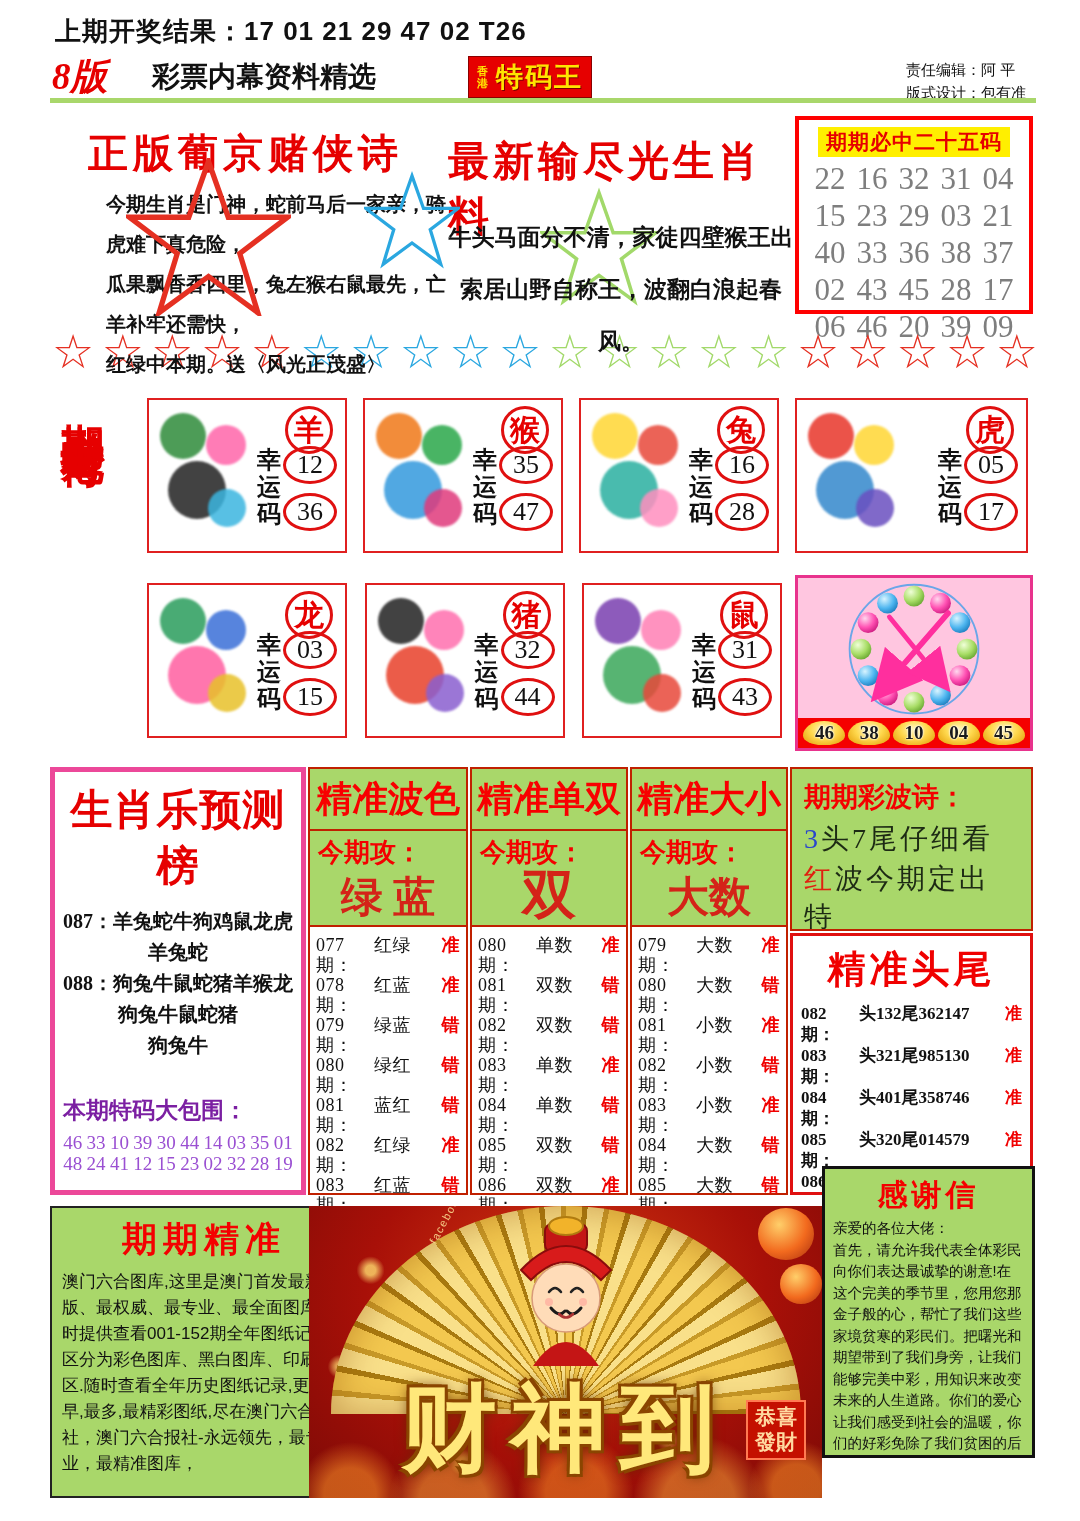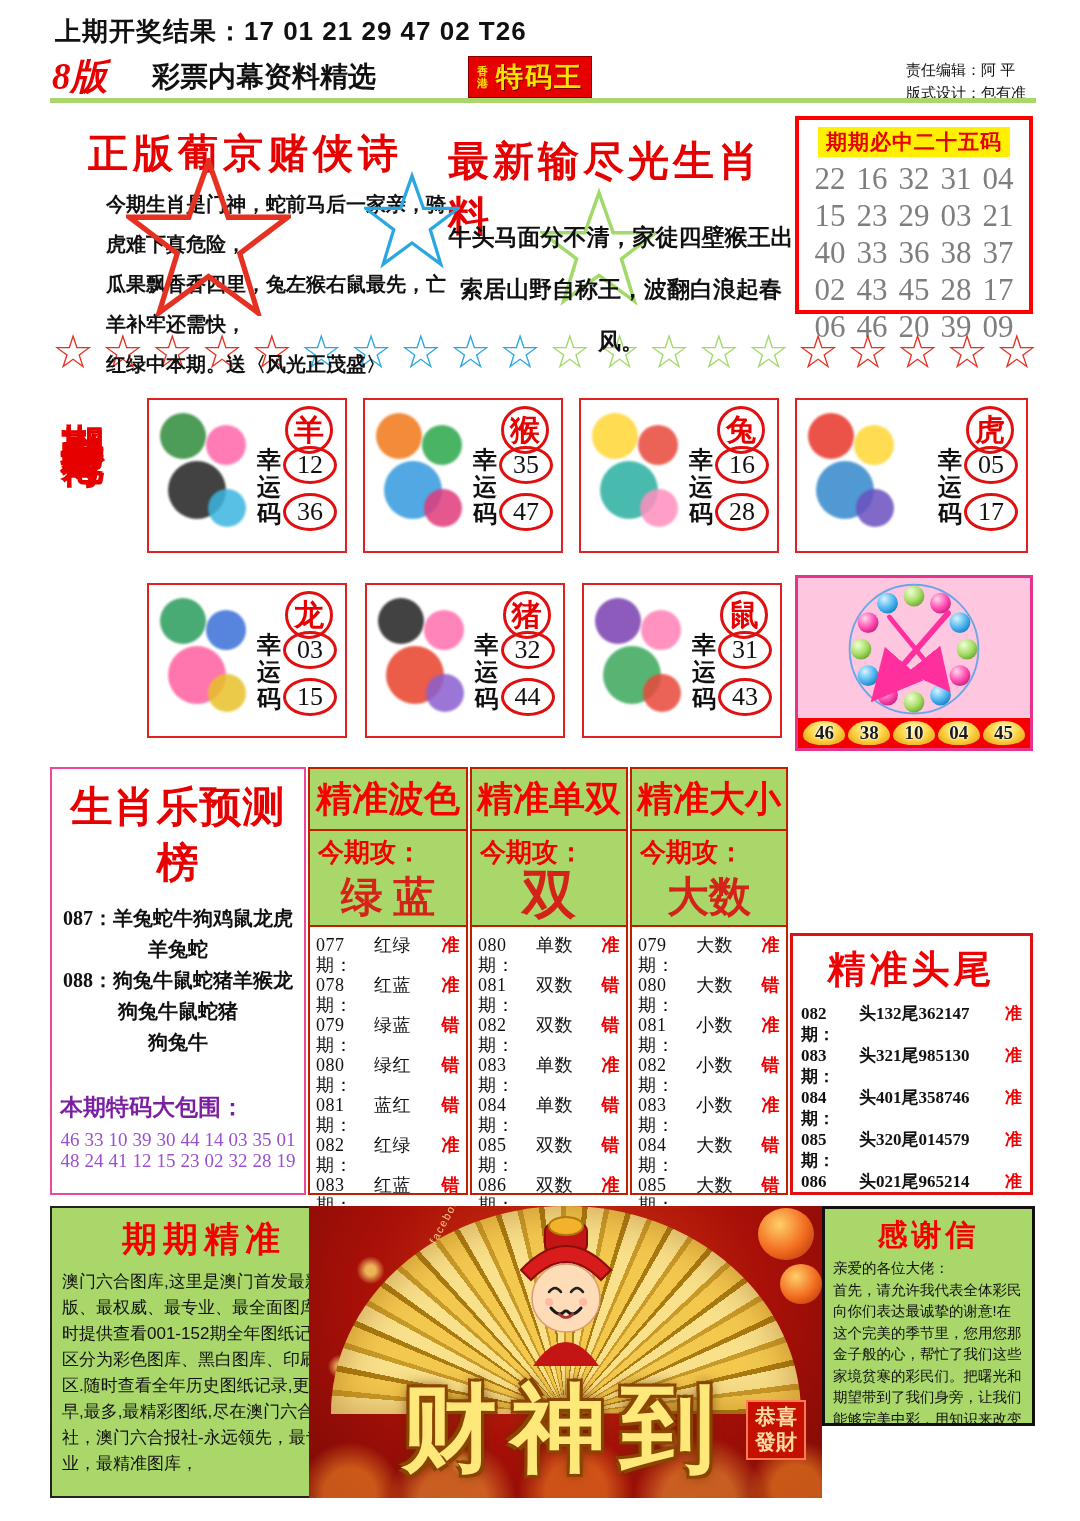--- a/index.html
+++ b/index.html
@@ -70,21 +70,21 @@
   .wheel svg{display:block;margin:2px auto 0}
   .ingots{position:absolute;left:0;right:0;bottom:0;height:30px;background:#f50000;
           display:flex;align-items:center;justify-content:space-around;padding:0 4px}
   .ingot{width:42px;height:24px;border-radius:50% 50% 45% 45%/60% 60% 40% 40%;
          background:radial-gradient(ellipse at 50% 35%,#fff7c0,#ffd84d 45%,#e8a915 85%);
          display:flex;align-items:center;justify-content:center}
   .ingot b{font-family:"Liberation Serif",serif;font-size:19px;color:#1a1a1a;
            text-shadow:0 0 2px #fff,0 0 2px #fff}
 
   
-  .board{left:50px;top:767px;width:256px;height:428px;border:2px solid #ec4899;background:#fff;overflow:hidden}
+  .board{left:50px;top:767px;width:256px;height:428px;border:5px solid #ec4899;background:#fff;overflow:hidden}
   .board-title{text-align:center;font-size:42px;font-weight:bold;color:#e60000;margin-top:10px;letter-spacing:1px}
   .brows{margin-top:12px;text-align:center;font-family:"Liberation Serif",serif;font-weight:600;
          font-size:20px;line-height:31px}
   .wraptitle{margin:34px 0 6px 8px;color:#7b1fa2;font-weight:bold;font-size:23px}
   .wrapnums{display:flex;flex-wrap:wrap;padding:0 6px;font-family:"Liberation Serif",serif;
             font-size:19px;line-height:21px;color:#9a4fd2}
   .wrapnums span{width:10%;text-align:center}
 
   
   .pcol{position:absolute;top:767px}
@@ -108,21 +108,21 @@
   .touwei{left:790px;top:933px;width:243px;height:262px;background:#fff;border:3px solid #e01010;overflow:hidden}
   .tw-title{text-align:center;font-size:38px;font-weight:bold;color:#f00000;margin-top:8px;letter-spacing:4px}
   .twrows{margin-top:8px;padding:0 8px}
   .trow{display:flex;font-family:"Liberation Serif",serif;font-size:17px;line-height:21px;font-weight:600}
   .trow .tp{width:58px}.trow .tv{flex:1}.trow .tm{width:20px;text-align:right;color:#f00000;font-weight:bold}
 
   
   .promo{left:50px;top:1206px;width:308px;height:292px;background:#a9d76a;border:2px solid #222;overflow:hidden}
   .promo-title{text-align:center;font-size:35px;font-weight:bold;color:#f40000;margin:8px 0 6px;letter-spacing:6px}
   .promo-body{padding:0 10px;font-size:17px;line-height:26px;font-weight:500}
-  .thanks{left:822px;top:1206px;width:213px;height:220px;background:#a9d76a;border:3px solid #111;overflow:hidden}
+  .thanks{left:822px;top:1166px;width:213px;height:292px;background:#a9d76a;border:3px solid #111;overflow:hidden}
   .thanks-title{text-align:center;font-size:30px;font-weight:bold;color:#f40000;margin:6px 0 2px;letter-spacing:4px}
   .thanks-body{padding:0 8px;font-size:14.5px;line-height:21.5px;font-weight:500}
 
   
   .artwork{left:309px;top:1206px;width:513px;height:292px;overflow:hidden;
     background:
       radial-gradient(circle at 12% 22%,rgba(255,220,110,.8) 0 5px,transparent 14px),
       radial-gradient(circle at 6% 55%,rgba(255,220,110,.7) 0 4px,transparent 12px),
       radial-gradient(circle at 90% 55%,rgba(255,220,110,.8) 0 5px,transparent 14px),
       radial-gradient(circle at 70% 80%,rgba(255,200,80,.7) 0 4px,transparent 12px),
@@ -684,20 +684,26 @@
         </div>
 
         <div class="prow">
           <span class="pp">088期：</span>
           <span class="pv">大数</span>
           <span class="pm">?</span>
         </div>
       </div>
   </div>
 
+  <div class="abs caibo">
+    <div class="cb-t">期期彩波诗：</div>
+    <div class="cb-l"><span class="cb-lead-blue">3</span><span>头7尾仔细看</span></div>
+    <div class="cb-l"><span class="cb-lead-red">红</span><span>波今期定出特</span></div>
+
+  </div>
 
   <div class="abs touwei">
     <div class="tw-title">精准头尾</div>
     <div class="twrows">
 
         <div class="trow">
           <span class="tp">082期：</span>
           <span class="tv">头132尾362147</span>
           <span class="tm">准</span>
         </div>

